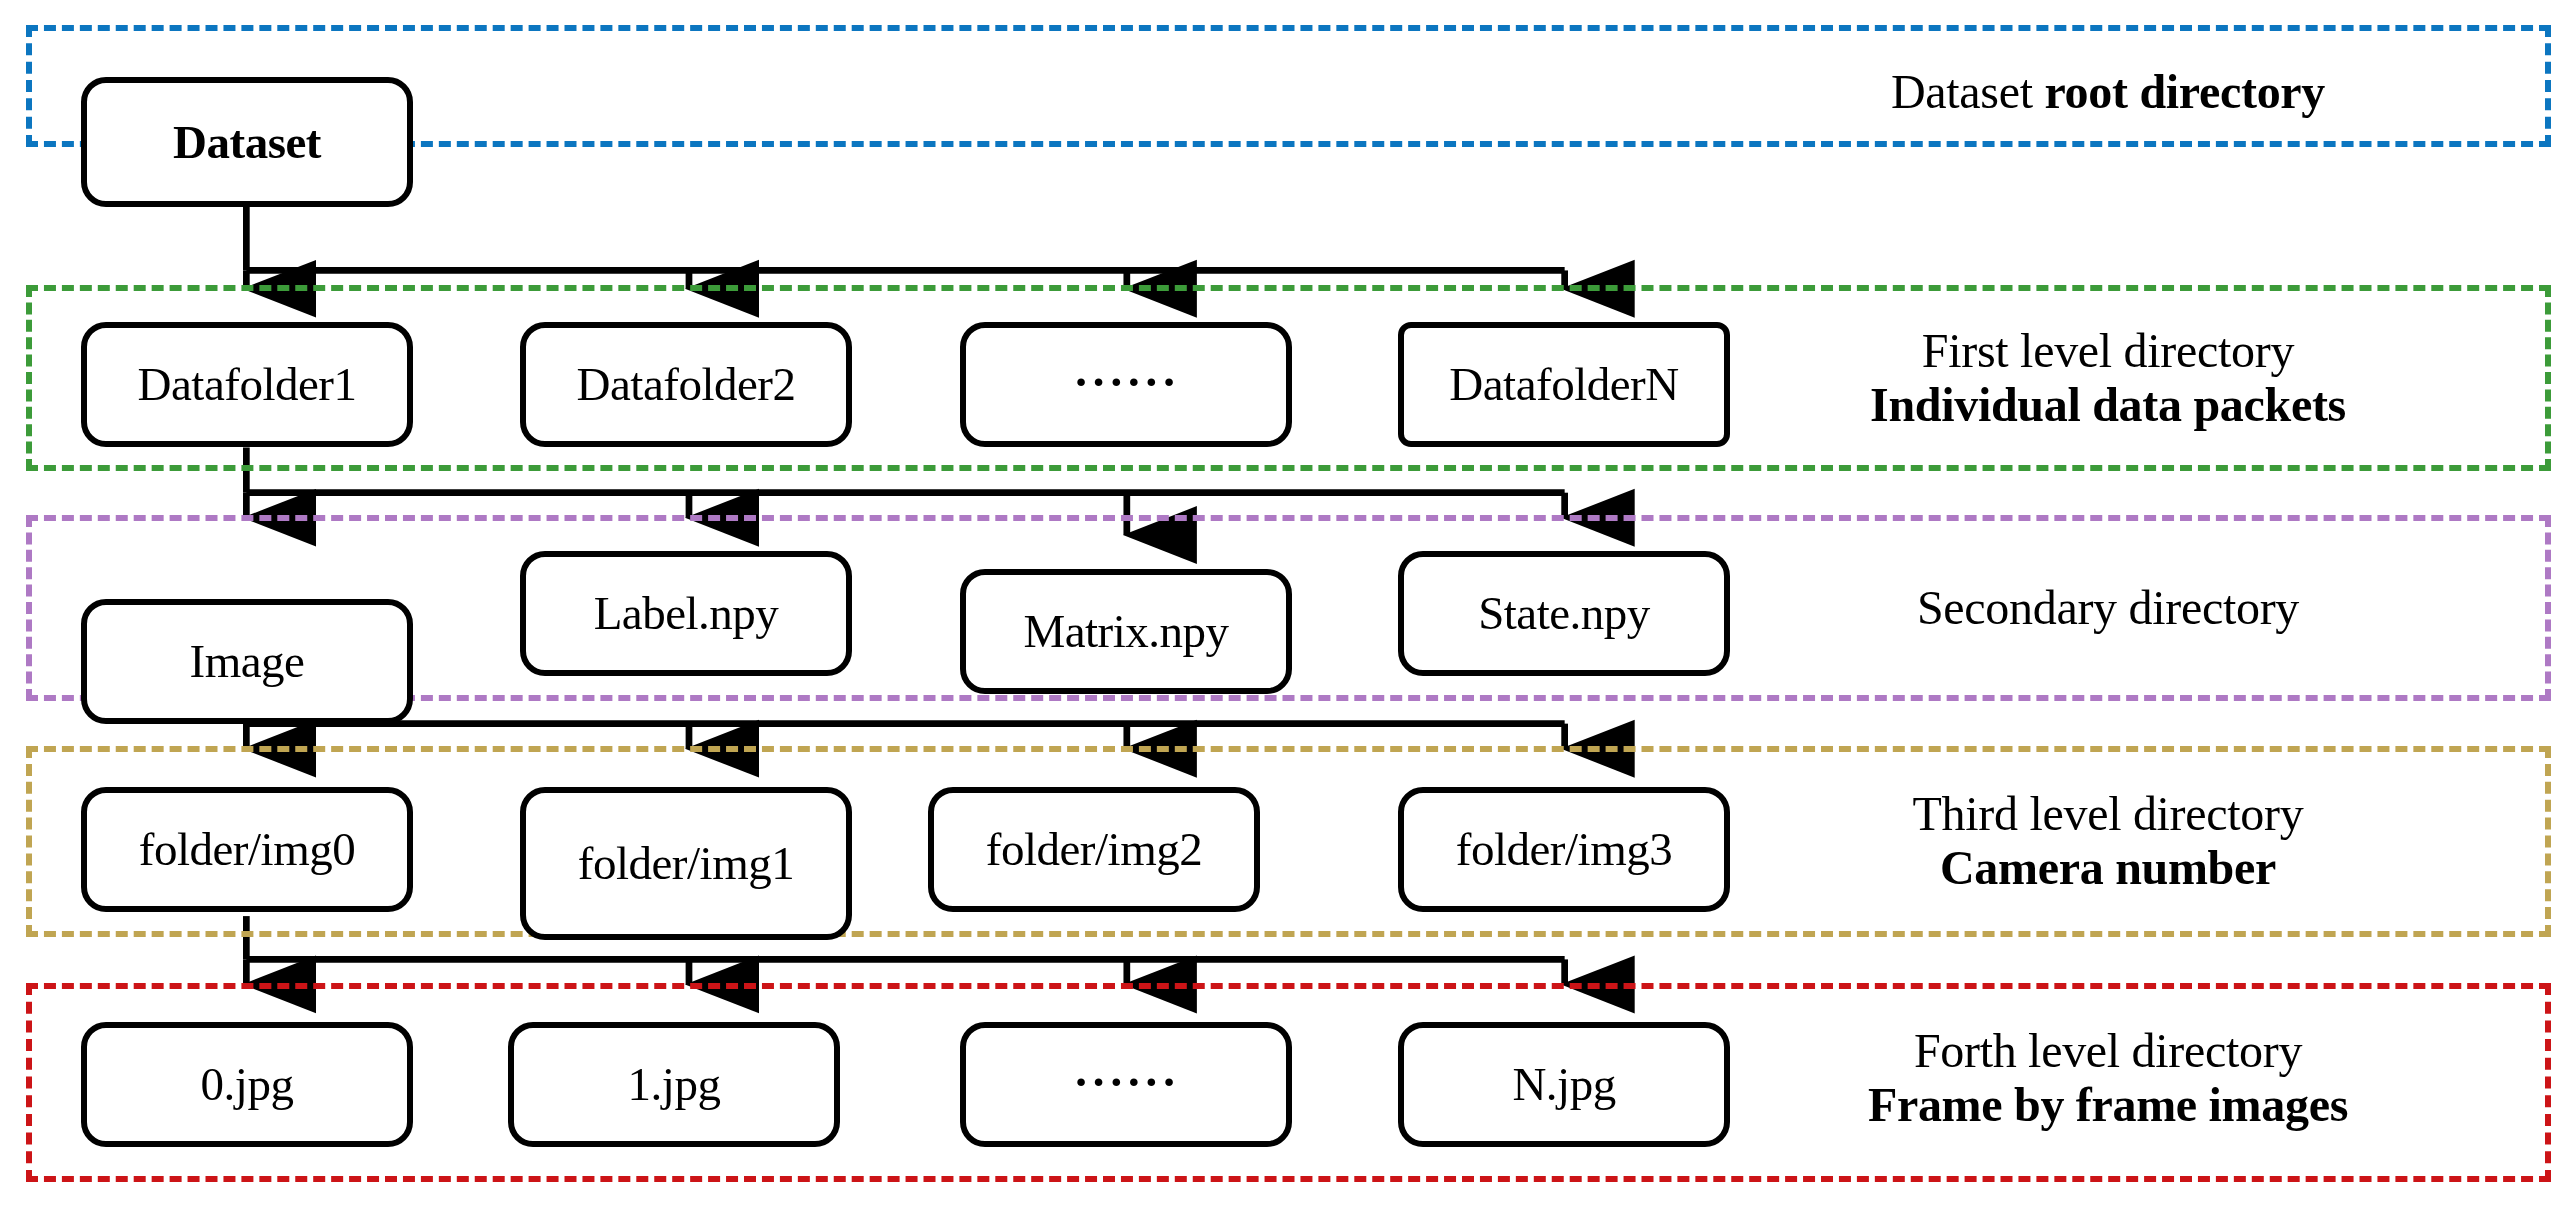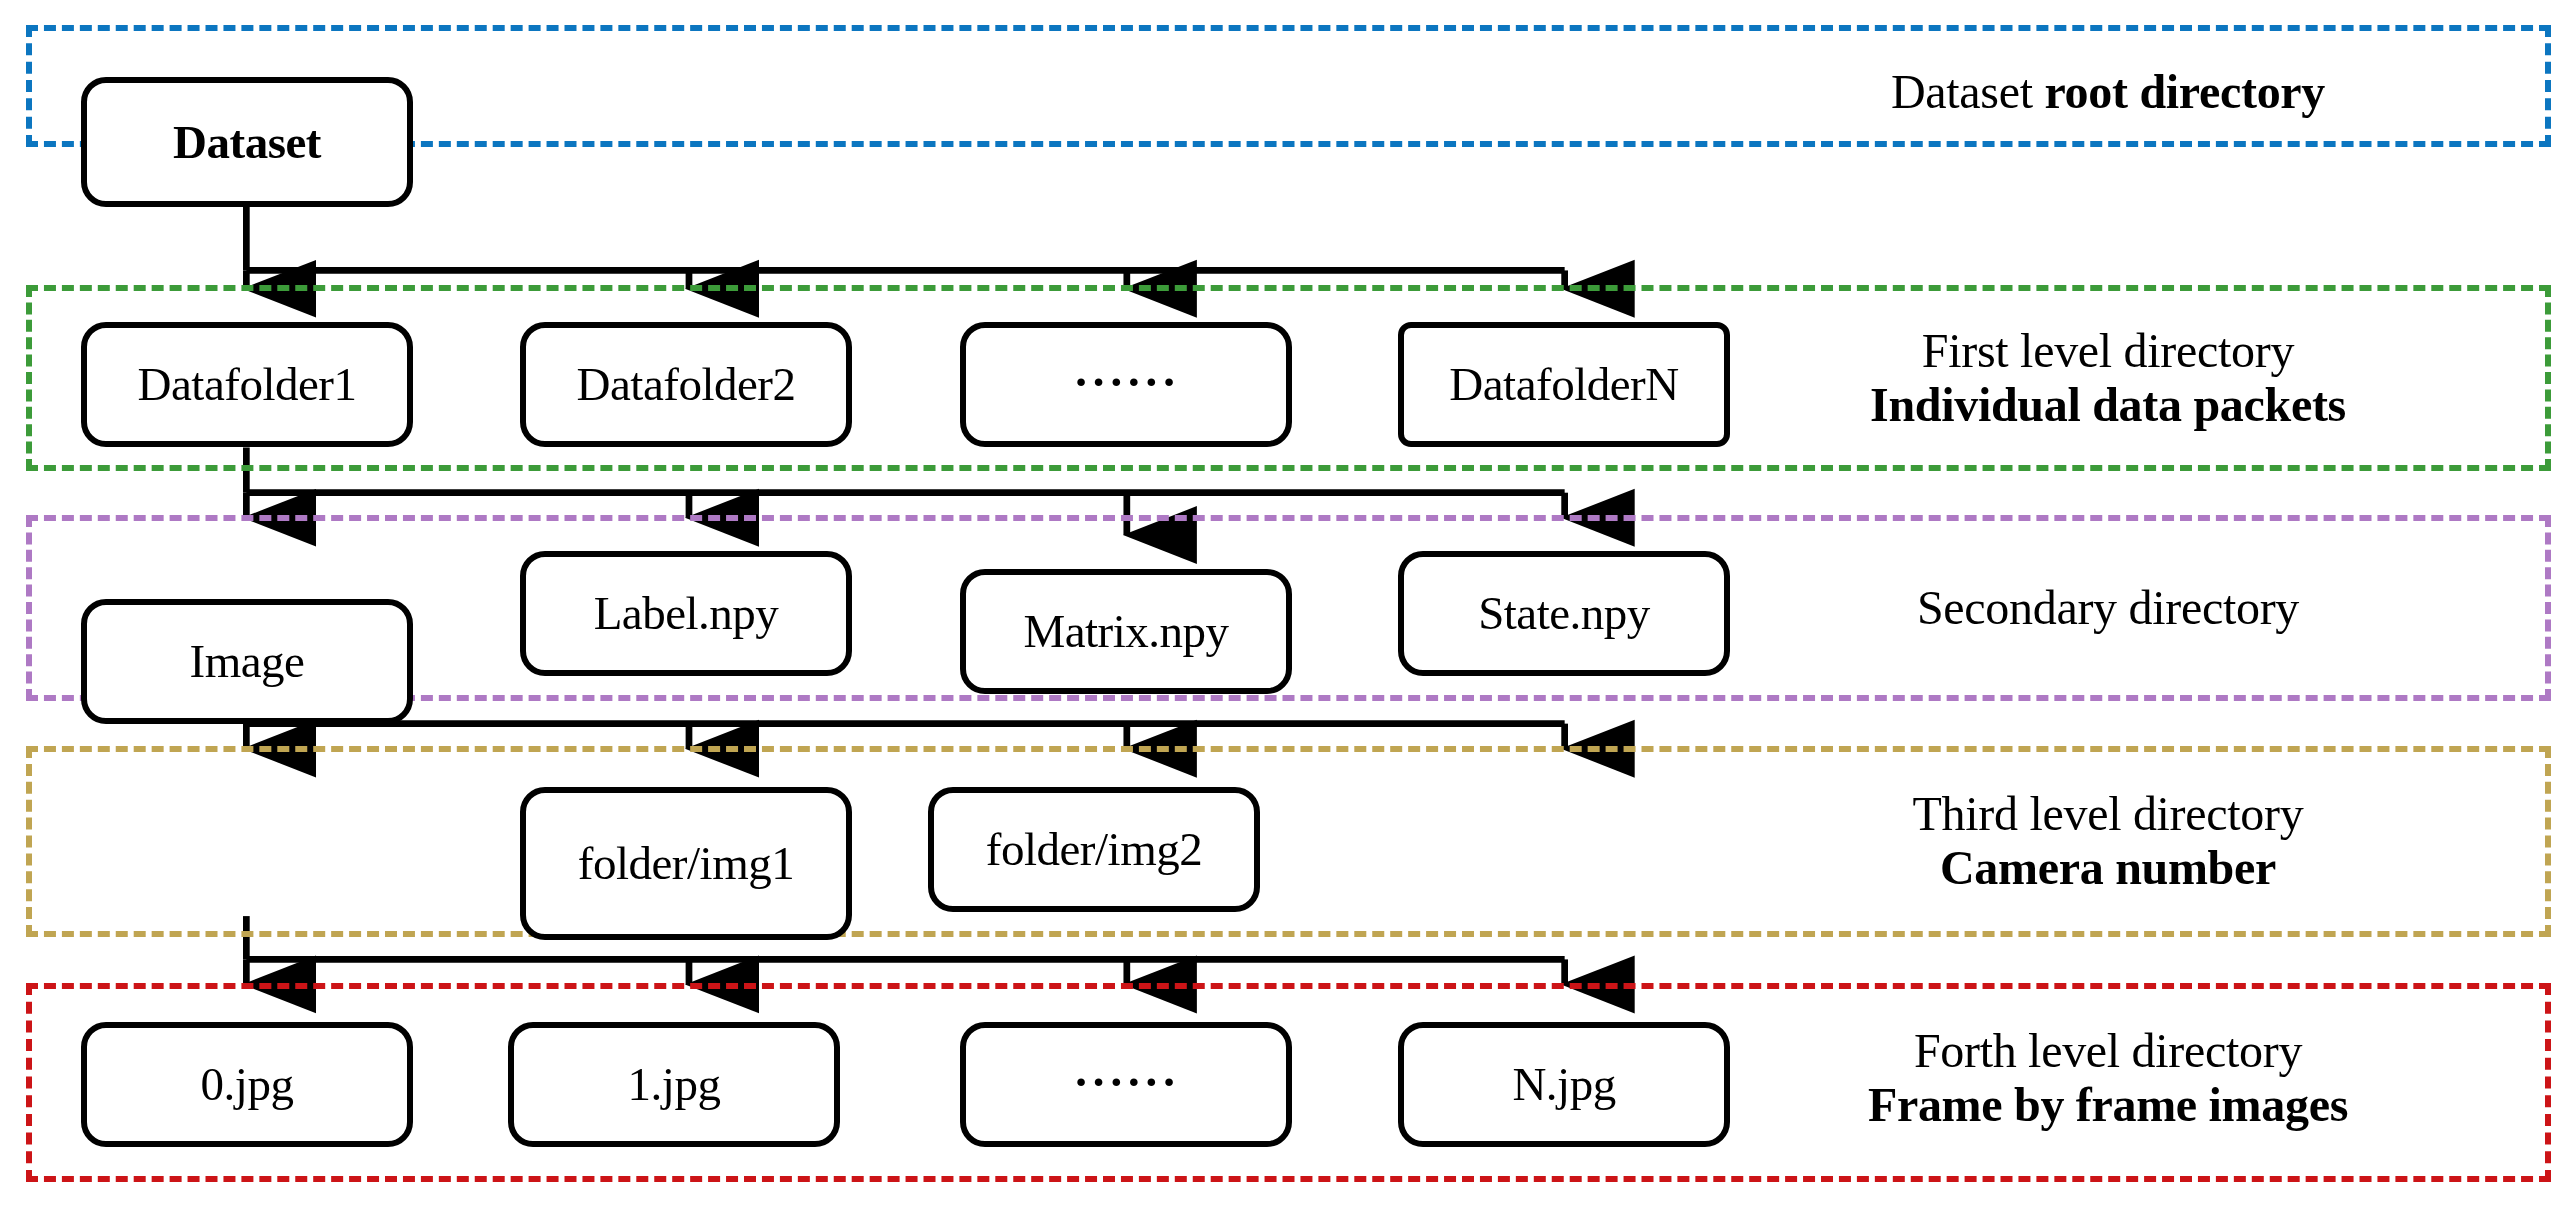--- a/index.html
+++ b/index.html
@@ -165,25 +165,31 @@
   <div class="node" style="left:1398px; top:551px; width:332px; height:125px;">
     <span>State.npy</span>
   </div>
 
   <div class="caption" style="left:1694px; top:548px; width:828px; height:120px;">
     <div class="l1">Secondary directory</div>
   </div>
 
   <div class="band" style="left: 26px; top: 746px; width: 2525px; height: 191px; border-color: rgb(192, 165, 82);"></div>
 
+  <div class="node" style="left:81px; top:787px; width:332px; height:125px;">
+    <span>folder/img0</span>
+  </div>
   <div class="node" style="left:520px; top:787px; width:332px; height:153px;">
     <span>folder/img1</span>
   </div>
   <div class="node" style="left:928px; top:787px; width:332px; height:125px;">
     <span>folder/img2</span>
+  </div>
+  <div class="node" style="left:1398px; top:787px; width:332px; height:125px;">
+    <span>folder/img3</span>
   </div>
 
   <div class="caption" style="left:1694px; top:781px; width:828px; height:120px;">
     <div class="l1">Third level directory</div>
     <div class="l2">Camera number</div>
   </div>
 
   <div class="band" style="left: 26px; top: 983px; width: 2525px; height: 199px; border-color: rgb(204, 20, 23);"></div>
 
   <div class="node" style="left:81px; top:1022px; width:332px; height:125px;">

